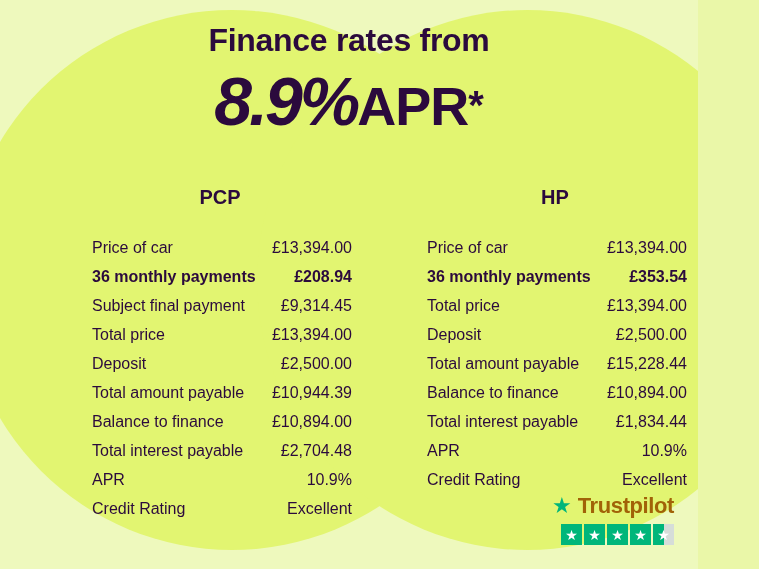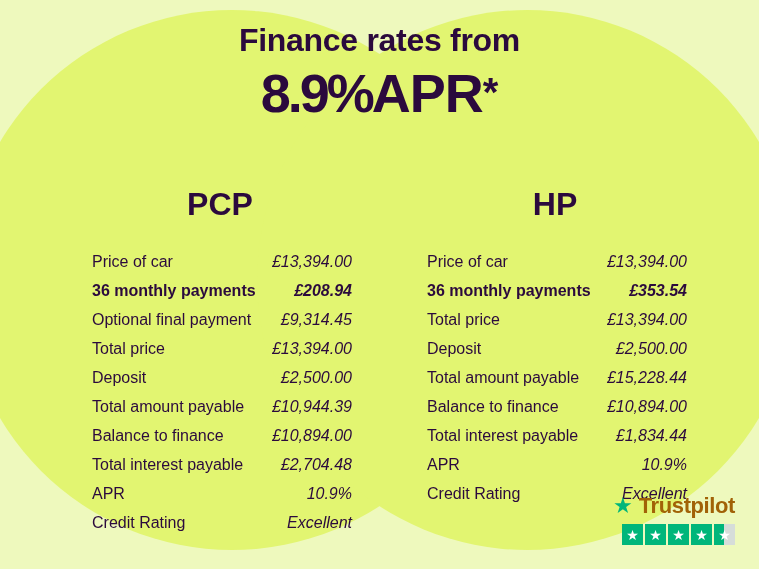--- a/index.html
+++ b/index.html
@@ -9,21 +9,21 @@
   body {
     width: 759px;
     height: 569px;
     overflow: hidden;
     font-family: "Liberation Sans", sans-serif;
     background: #eaf7a8;
     color: #2b0a3d;
   }
   .canvas {
     position: relative;
-    width: 759px;
+    width: 698px;
     height: 569px;
     background: #eef9bd;
     overflow: hidden;
   }
   
   .blob {
     position: absolute;
     border-radius: 50%;
     background: #e2f571;
   }
@@ -57,24 +57,25 @@
   .bigrate {
     position: absolute;
     top: 62px;
     left: 0;
     width: 100%;
     text-align: center;
     color: #2b0a3d;
     white-space: nowrap;
   }
   .bigrate .num {
-    font-size: 54px;
+    font-size: 68px;
     font-weight: bold;
     letter-spacing: -3px;
     vertical-align: baseline;
+    font-style: italic;
   }
   .bigrate .apr {
     font-size: 54px;
     font-weight: bold;
     letter-spacing: -1px;
     vertical-align: baseline;
   }
   .bigrate .star {
     font-size: 40px;
     font-weight: bold;
@@ -84,38 +85,38 @@
   .col {
     position: absolute;
     top: 186px;
     width: 300px;
   }
   .col.pcp { left: 70px; }
   .col.hp  { left: 405px; }
 
   .col-title {
     text-align: center;
-    font-size: 32px;
+    font-size: 20px;
     font-weight: bold;
     letter-spacing: 0px;
     color: #2b0a3d;
     margin-bottom: 24px;
   }
   .rows {
     font-size: 16px;
     color: #2b0a3d;
   }
   .row {
     display: flex;
     justify-content: space-between;
     align-items: baseline;
     padding: 5.5px 18px 5.5px 22px;
   }
   .row .label { text-align: left; }
-  .row .value { text-align: left; font-style: italic; }
+  .row .value { text-align: left; }
   .row.bold .label,
   .row.bold .value { font-weight: bold; }
 
   .footnote {
     position: absolute;
     left: 26px;
     bottom: 22px;
     width: 430px;
     font-size: 9.5px;
     line-height: 1.45;
@@ -188,21 +189,21 @@
       <div class="rows">
         <div class="row">
           <span class="label">Price of car</span>
           <span class="value">£13,394.00</span>
         </div>
         <div class="row bold">
           <span class="label">36 monthly payments</span>
           <span class="value">£208.94</span>
         </div>
         <div class="row">
-          <span class="label">Optional final payment</span>
+          <span class="label">Subject final payment</span>
           <span class="value">£9,314.45</span>
         </div>
         <div class="row">
           <span class="label">Total price</span>
           <span class="value">£13,394.00</span>
         </div>
         <div class="row">
           <span class="label">Deposit</span>
           <span class="value">£2,500.00</span>
         </div>

